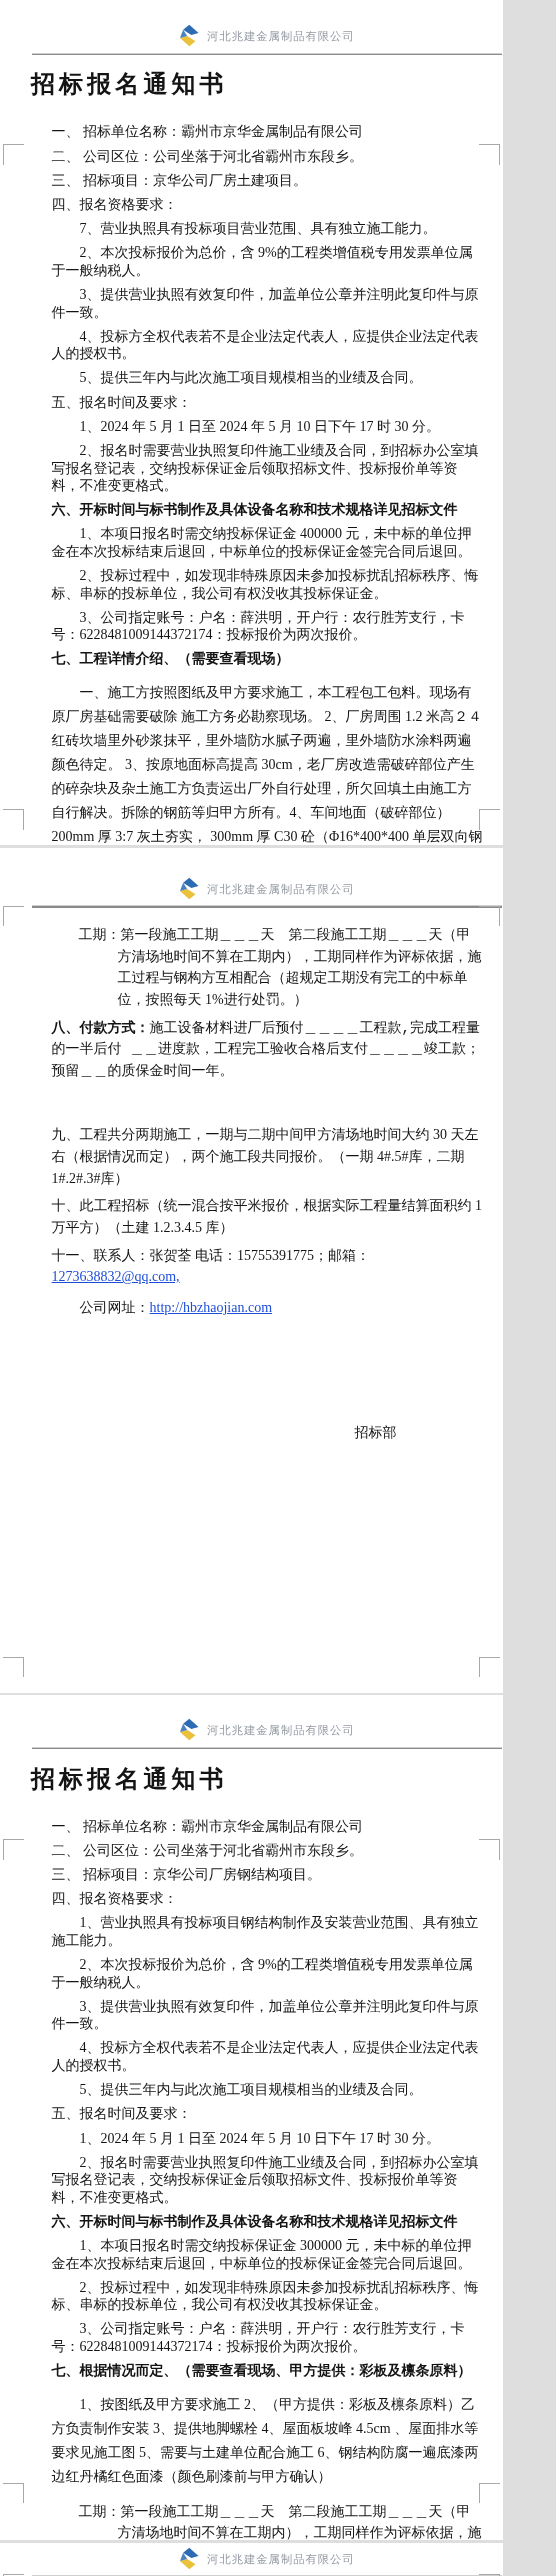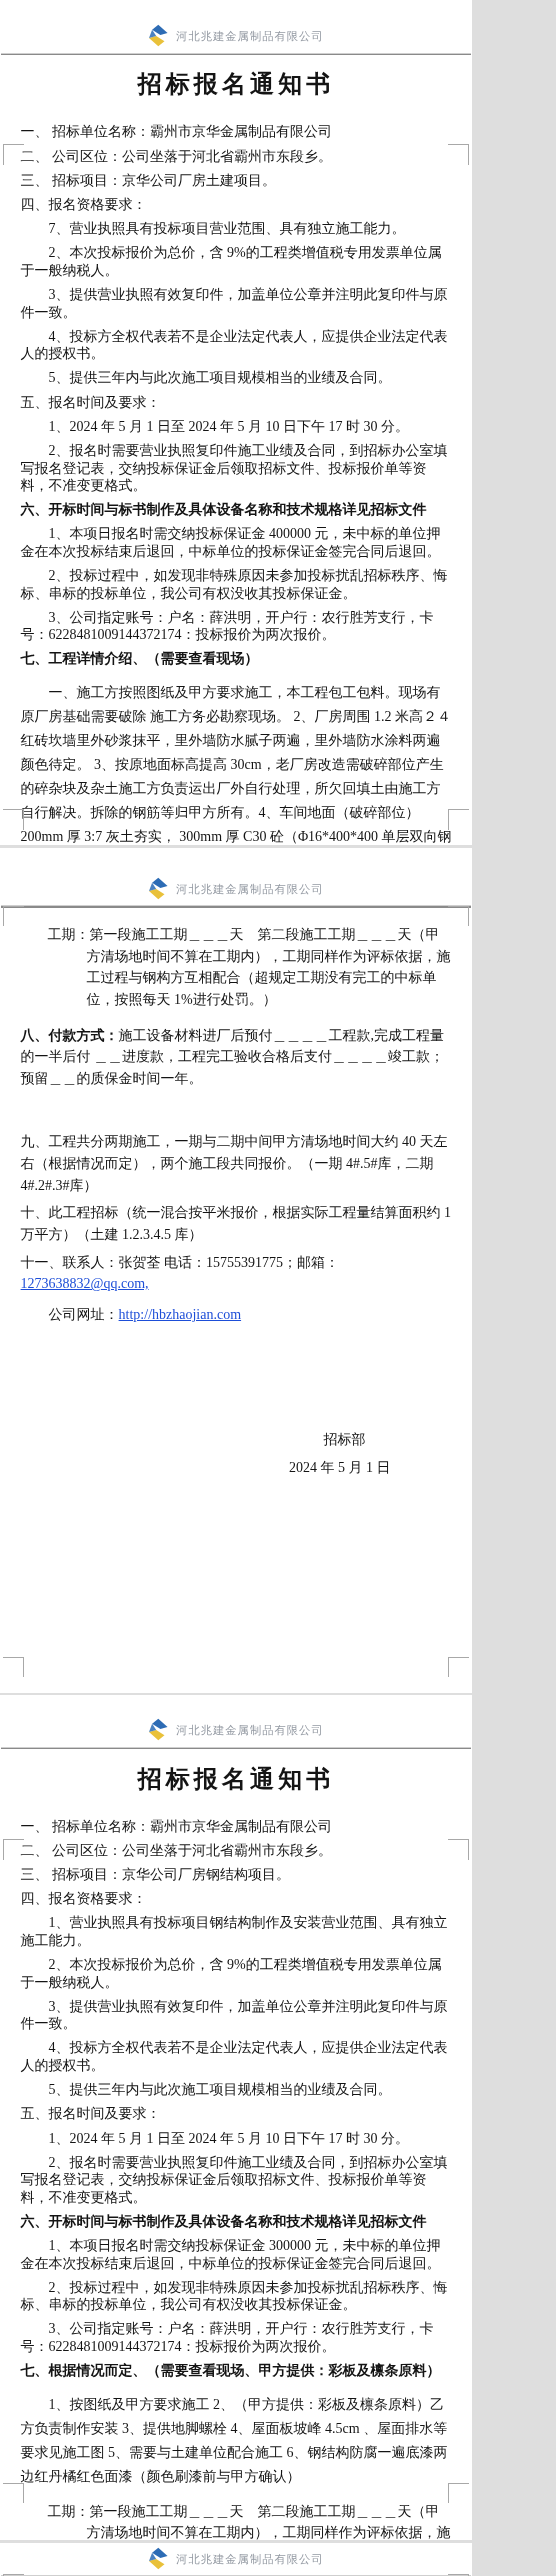--- a/index.html
+++ b/index.html
@@ -1,45 +1,45 @@
 <!DOCTYPE html>
 <html style="font-size:8.2px"><head>
 <meta charset="utf-8">
 <style>
   html,body{margin:0;padding:0;background:#dedede;width:556px;}
   body{font-family:"Liberation Serif","DejaVu Serif",serif;color:#141414;}
-  .page{position:relative;width:472px;background:#ffffff;overflow:hidden;}
+  .page{position:relative;width:472px;background:#ffffff;overflow:hidden;padding-left:31px;}
   .page + .page{margin-top:2.6px;}
   .p1,.p2,.p3{height:845px;}
   .p4{height:812px;}
 
   
   .hdr{display:flex;align-items:center;justify-content:center;gap:7.2px;}
   .p1 .hdr{padding-top:24px;}
   .p2 .hdr{padding-top:29px;}
   .p3 .hdr{padding-top:23px;}
   .p4 .hdr{padding-top:4.1px;}
   .hdr-name{font-size:11.3px;letter-spacing:1px;color:#949aa3;}
   .hdr-rule{margin:3.6px 1px 0 1px;height:1.5px;border-top:0.5px solid #cfcfcf;background:#8a8a8a;}
 
-  .doc-title{text-align:center;font-size:24px;font-weight:700;letter-spacing:4.1px;margin:13.4px 0 23px 0;}
+  .doc-title{text-align:left;font-size:24px;font-weight:700;letter-spacing:4.1px;margin:13.4px 0 23px 0;}
 
   .body{padding:0 19.6px 0 20.6px;font-size:14px;line-height:17.5px;}
   .body p{margin:0 0 6.7px 0;}
   .l1{margin-bottom:6.7px;}
   .sub{text-indent:2em;}
   .bold{font-weight:700;}
   .sec7-body{text-indent:2em;line-height:24px;margin-top:13.4px !important;}
   .duration{padding-left:66px;text-indent:-39px;line-height:20.6px;margin-top:13.4px !important;}
   .pay{line-height:18px;margin-top:9.3px !important;font-style:italic;}
 
   
   .loose p{line-height:21.6px;margin:0 0 6.2px 0;}
   .loose .duration2{padding-left:66px;text-indent:-39px;margin-top:16.5px;}
-  .loose .pay2{margin-top:14px;}
+  .loose .pay2{margin-top:7px;font-family:Liberation Mono, monospace;}
   .gap-lg{margin-top:42px !important;}
   .gap-sm{margin-top:3.1px !important;}
   .contact-line{margin-top:3.1px !important;}
   .site-line{margin-top:9.3px !important;padding-left:28px;}
 
   a.link{color:#1d4ed8;text-decoration:underline;cursor:pointer;}
 
   .sig{text-align:right;font-size:14px;line-height:21.6px;}
   .sig-dept{padding-right:87px;}
   .sig-date{padding-right:62px;}
@@ -116,27 +116,26 @@
         <path d="M8 11 L16 23 L2 27 Z" fill="#2d6cb5" opacity="0.85"></path>
       </svg>
     </span>
     <span class="hdr-name">河北兆建金属制品有限公司</span>
   </div>
   <div class="hdr-rule"></div>
 
   <div class="body loose">
     <p class="duration2">工期：第一段施工工期＿＿＿天　第二段施工工期＿＿＿天（甲方清场地时间不算在工期内），工期同样作为评标依据，施工过程与钢构方互相配合（超规定工期没有完工的中标单位，按照每天 1%进行处罚。）</p>
     <p class="pay2"><b>八、付款方式：</b><span>施工设备材料进厂后预付＿＿＿＿工程款,完成工程量的一半后付 ＿＿进度款，工程完工验收合格后支付＿＿＿＿竣工款；预留＿＿的质保金时间一年。</span></p>
-    <p class="gap-lg">九、工程共分两期施工，一期与二期中间甲方清场地时间大约 40 天左右（根据情况而定），两个施工段共同报价。（一期 4#.5#库，二期 4#.2#.3#库）</p>
+    <p class="gap-lg">九、工程共分两期施工，一期与二期中间甲方清场地时间大约 30 天左右（根据情况而定），两个施工段共同报价。（一期 4#.5#库，二期 1#.2#.3#库）</p>
     <p class="gap-sm">十、此工程招标（统一混合按平米报价，根据实际工程量结算面积约 1 万平方）（土建 1.2.3.4.5 库）</p>
     <p class="contact-line"><span>十一、联系人：张贺荃 电话：15755391775；邮箱：</span><a class="link" href="#">1273638832@qq.com,</a></p>
     <p class="site-line"><span>公司网址：</span><a class="link" href="#">http://hbzhaojian.com</a></p>
     <div class="sig">
       <p class="sig-dept">招标部</p>
-      <p class="sig-date">2024 年 5 月 1 日</p>
     </div>
   </div>
 </section>
 
 <section class="page p3">
   <div class="cm t tl"></div>
   <div class="cm t tr"></div>
   <div class="cm b bl"></div>
   <div class="cm b br"></div>
 

